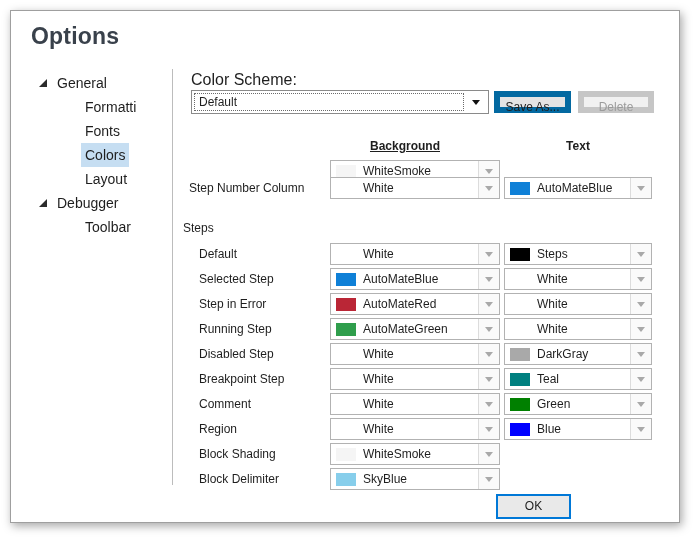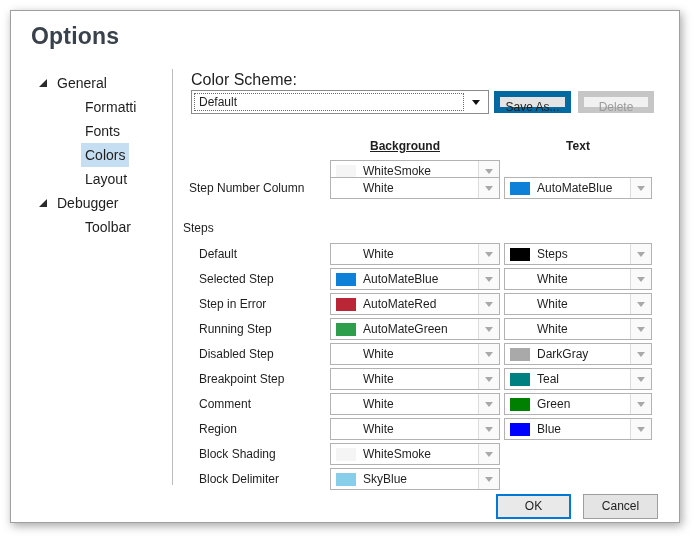--- a/index.html
+++ b/index.html
@@ -311,16 +311,15 @@
       <div class="combo bg">
         <span class="swatch" style="background: rgb(135, 206, 235);"></span>
         <span class="cname">SkyBlue</span>
         <span class="arrowbox">
             <span class="arr"></span>
           </span>
       </div>
     </div>
 
     <div class="btn-ok">OK</div>
-    <div class="btn-cancel">Cancel</div>
 
   </div>
 </div>
 
 </body></html>

